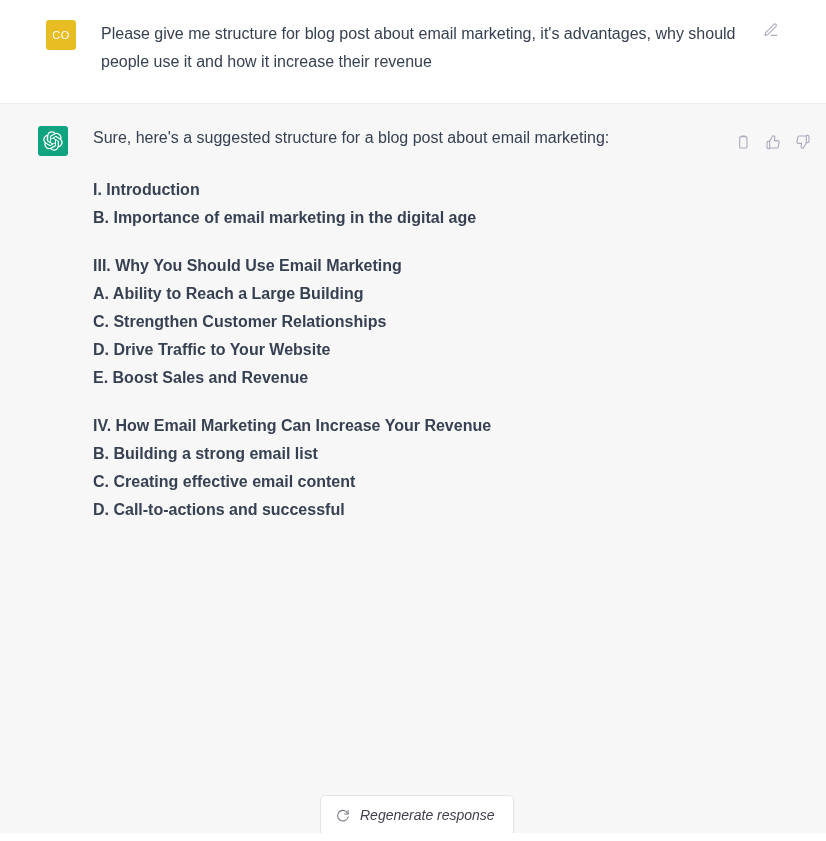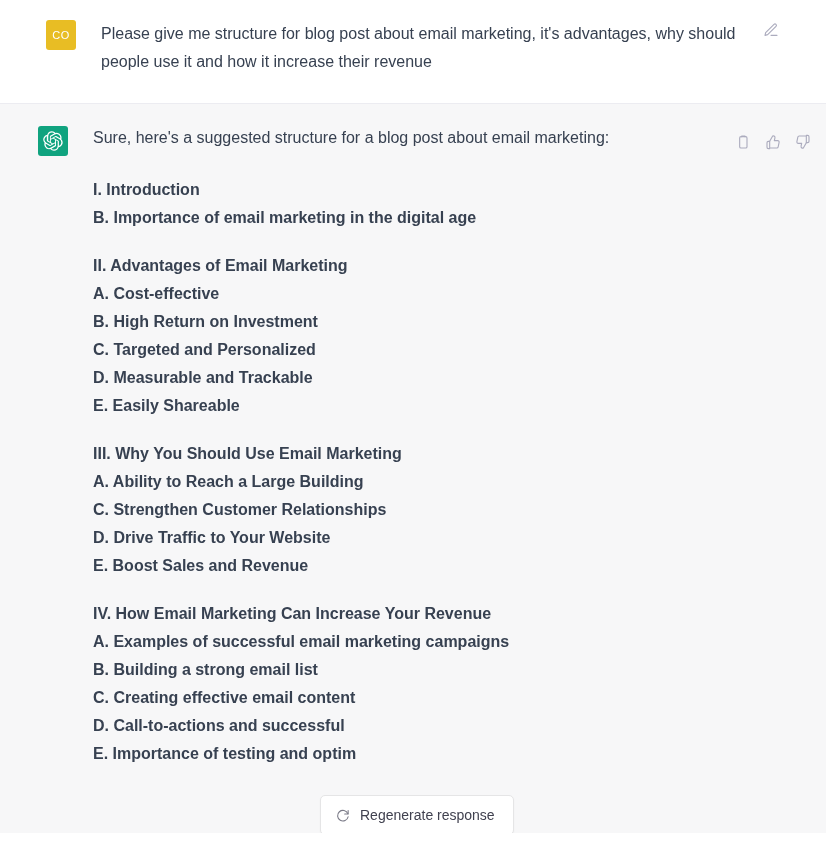--- a/index.html
+++ b/index.html
@@ -141,20 +141,21 @@
     padding: 0 18px 0 14px;
     background: #ffffff;
     border: 1px solid #e5e5e6;
     border-radius: 5px;
     box-shadow: 0 1px 2px rgba(0,0,0,0.04);
     color: #40414f;
     font-size: 14px;
     font-family: "Liberation Sans", sans-serif;
     cursor: pointer;
     white-space: nowrap;
+    font-style: italic;
   }
   .regenerate-btn svg { width: 15px; height: 15px; color: #7b7b88; flex: 0 0 auto; }
 
   .bottom-strip {
     position: absolute;
     left: 0;
     bottom: 0;
     width: 100%;
     height: 8px;
     background: #ffffff;
@@ -189,44 +190,34 @@
     </div>
 
     <div class="msg-body">
       <div class="intro-line">Sure, here's a suggested structure for a blog post about email marketing:</div>
 
       <div class="outline-section">
         <div class="outline-line">I. Introduction</div>
         <div class="outline-line">B. Importance of email marketing in the digital age</div>
       </div>
 
-      <div class="outline-section">
-        <div class="outline-line">II. Advantages of Email Marketing</div>
-        <div class="outline-line">A. Cost-effective</div>
-        <div class="outline-line">B. High Return on Investment</div>
-        <div class="outline-line">C. Targeted and Personalized</div>
-        <div class="outline-line">D. Measurable and Trackable</div>
-        <div class="outline-line">E. Easily Shareable</div>
-      </div>
 
       <div class="outline-section">
         <div class="outline-line">III. Why You Should Use Email Marketing</div>
         <div class="outline-line">A. Ability to Reach a Large Building</div>
         <div class="outline-line">C. Strengthen Customer Relationships</div>
         <div class="outline-line">D. Drive Traffic to Your Website</div>
         <div class="outline-line">E. Boost Sales and Revenue</div>
       </div>
 
       <div class="outline-section">
         <div class="outline-line">IV. How Email Marketing Can Increase Your Revenue</div>
-        <div class="outline-line">A. Examples of successful email marketing campaigns</div>
         <div class="outline-line">B. Building a strong email list</div>
         <div class="outline-line">C. Creating effective email content</div>
         <div class="outline-line">D. Call-to-actions and successful</div>
-        <div class="outline-line">E. Importance of testing and optim</div>
       </div>
     </div>
   </div>
 
   <div class="actions bot-actions">
     <button class="icon-btn" title="Copy">
       <svg viewBox="0 0 24 24" fill="none" stroke="currentColor" stroke-width="1.7" stroke-linecap="round" stroke-linejoin="round" aria-hidden="true">
         <rect x="7" y="4" width="11" height="17" rx="2"></rect>
         <path d="M10 4V3h5v1"></path>
       </svg>

